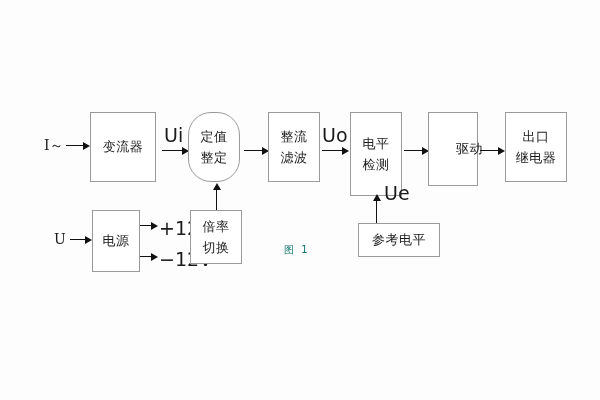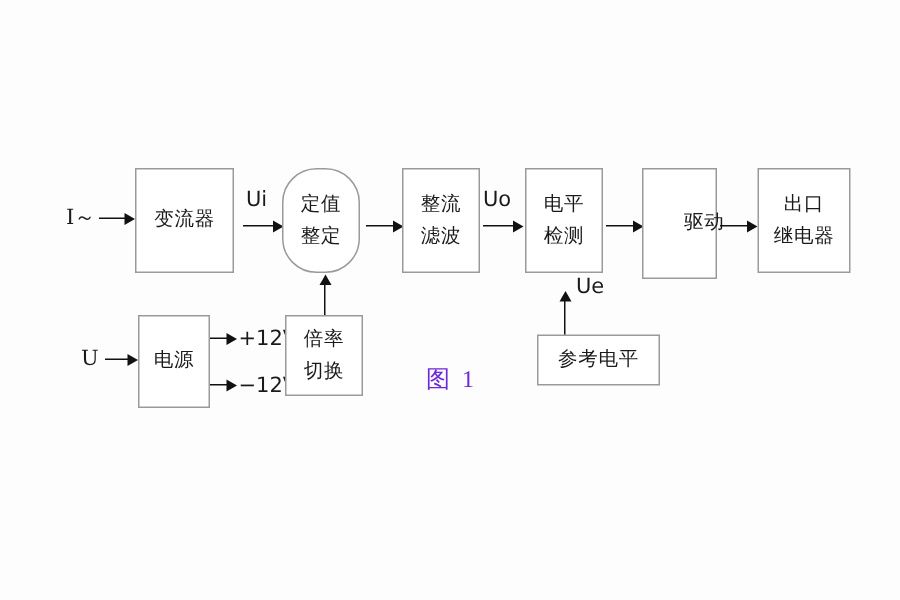--- a/index.html
+++ b/index.html
@@ -43,34 +43,33 @@
   }
   .box .line.spaced {
     letter-spacing: 5px;
     text-indent: 5px;
   }
 
   
   .label {
     position: absolute;
     color: #1a1a1a;
-    font-size: 14px;
+    font-size: 19px;
     white-space: nowrap;
     line-height: 1;
   }
   .label.serif {
     font-family: "DejaVu Serif", "Liberation Serif", serif;
   }
   .caption {
     position: absolute;
-    color: #6d28d9;
-    font-size: 16px;
+    color: #0f766e;
+    font-size: 10px;
     white-space: nowrap;
     letter-spacing: 2px;
-    font-family: Liberation Serif, serif;
   }
 
   
   .hline {
     position: absolute;
     height: 0;
     border-top: 1.5px solid #111111;
   }
   .vline {
     position: absolute;
@@ -126,21 +125,21 @@
 
   <div class="box" style="left:268px; top:112px; width:52px; height:70px;">
     <span class="line">整流</span>
     <span class="line">滤波</span>
   </div>
 
   <span class="label" style="left:322px; top:126px;">Uo</span>
   <div class="hline" style="left:322px; top:150px; width:22px;"></div>
   <div class="arrow-r" style="left:342px; top:146.5px;"></div>
 
-  <div class="box" style="left:350px; top:112px; width:52px; height:70px;">
+  <div class="box" style="left:350px; top:112px; width:52px; height:84px;">
     <span class="line">电平</span>
     <span class="line">检测</span>
   </div>
 
   <div class="hline" style="left:404px; top:150px; width:20px;"></div>
   <div class="arrow-r" style="left:422px; top:146.5px;"></div>
 
   <div class="box" style="left:428px; top:112px; width:50px; height:74px;padding-left:33px;">
     <span class="line">驱动</span>
   </div>

